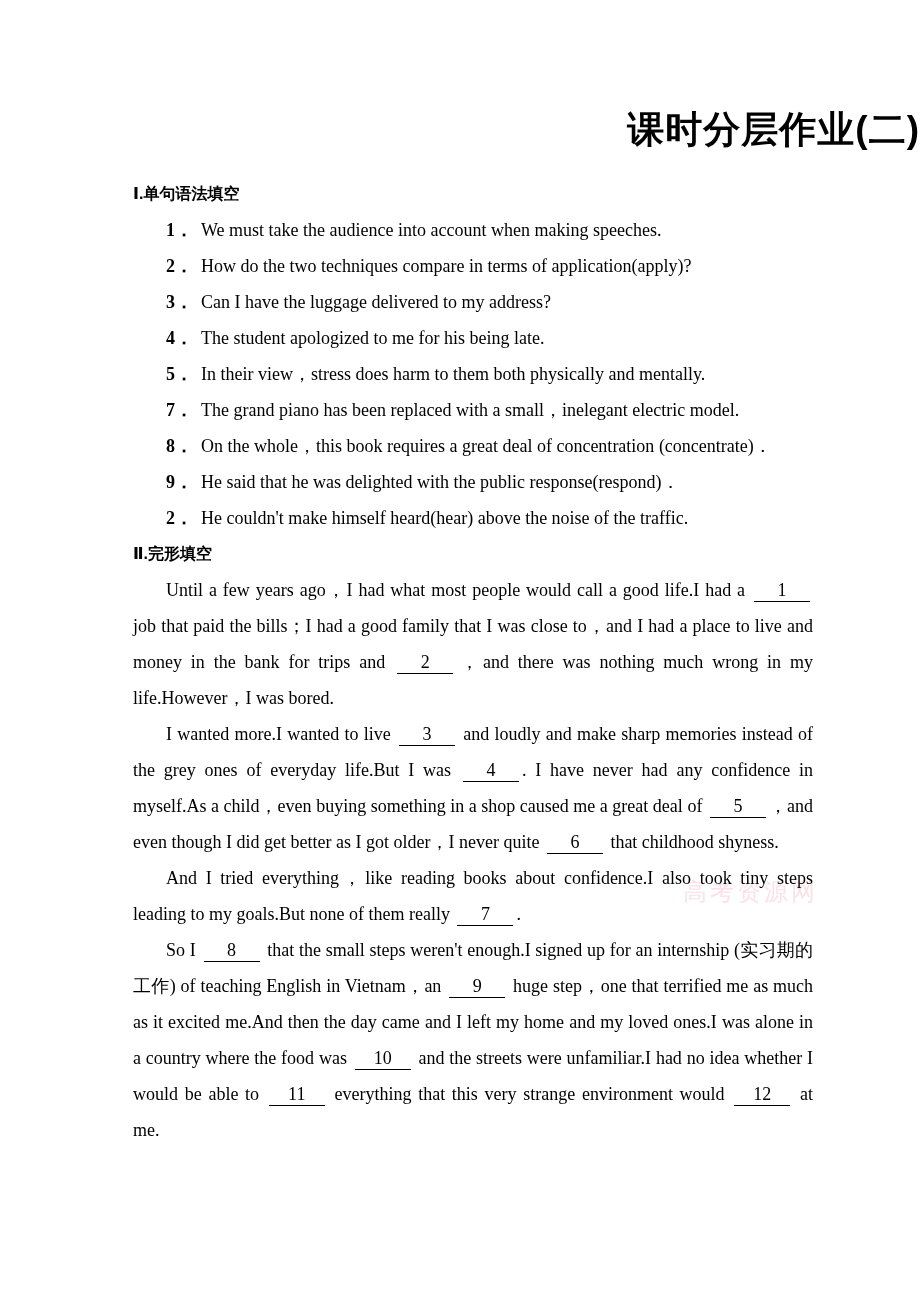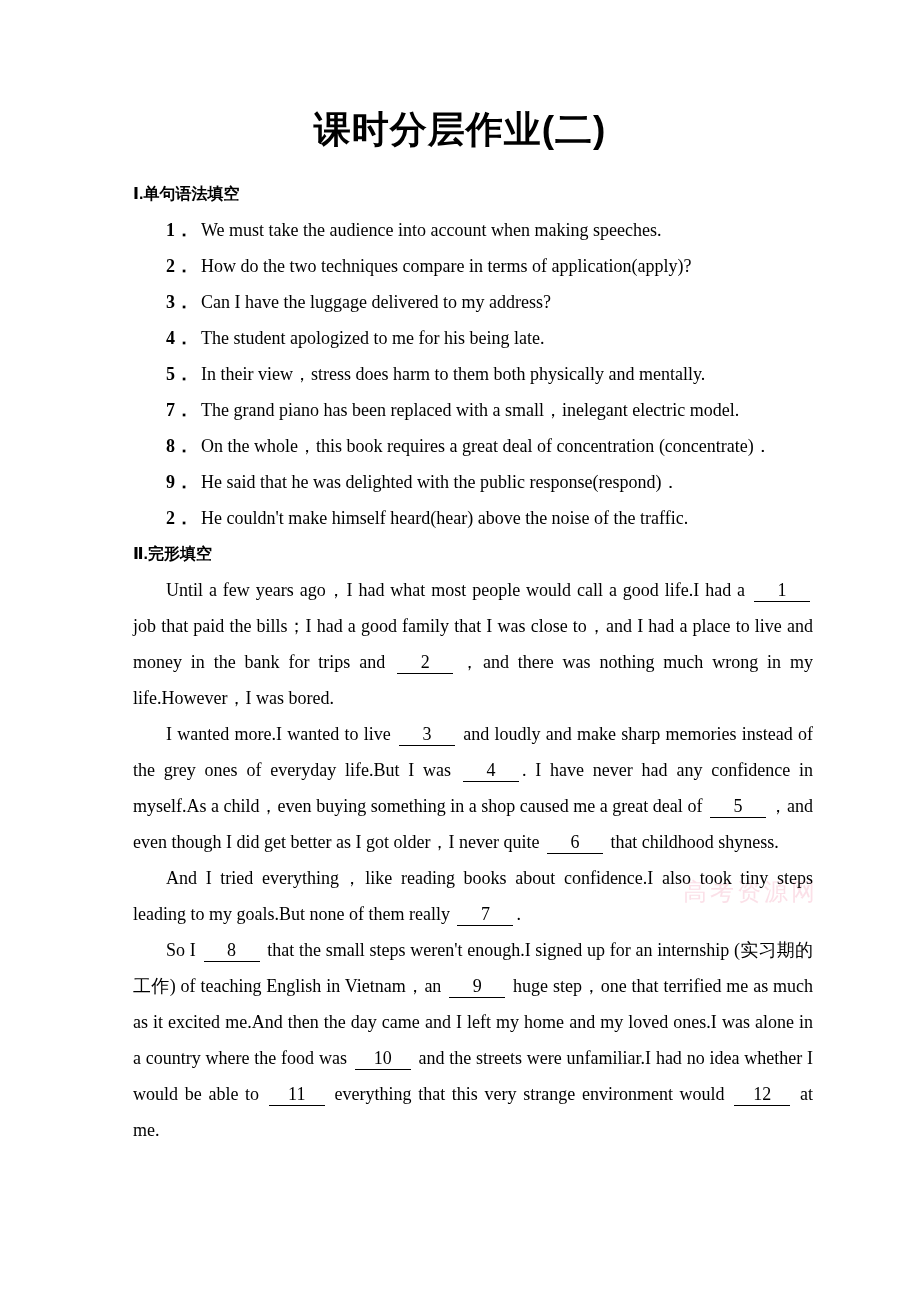--- a/index.html
+++ b/index.html
@@ -4,21 +4,21 @@
 <style>
   html,body{margin:0;padding:0;background:#ffffff;}
   body{
     width:920px;height:1302px;position:relative;overflow:hidden;
     color:#000;
     font-family:"Liberation Serif","DejaVu Serif",serif;
   }
   .page{position:absolute;inset:0;background:#fff;}
   .title{
     margin:108px 0 0 0;
-    text-align:center;
+    text-align:right;
     font-family:"Liberation Sans","DejaVu Sans",sans-serif;
     font-weight:bold;
     font-size:37px;
     line-height:44px;
     letter-spacing:1px;
   }
   .content{
     position:relative;z-index:2;
     width:680px;
     margin:24px 107px 0 133px;

